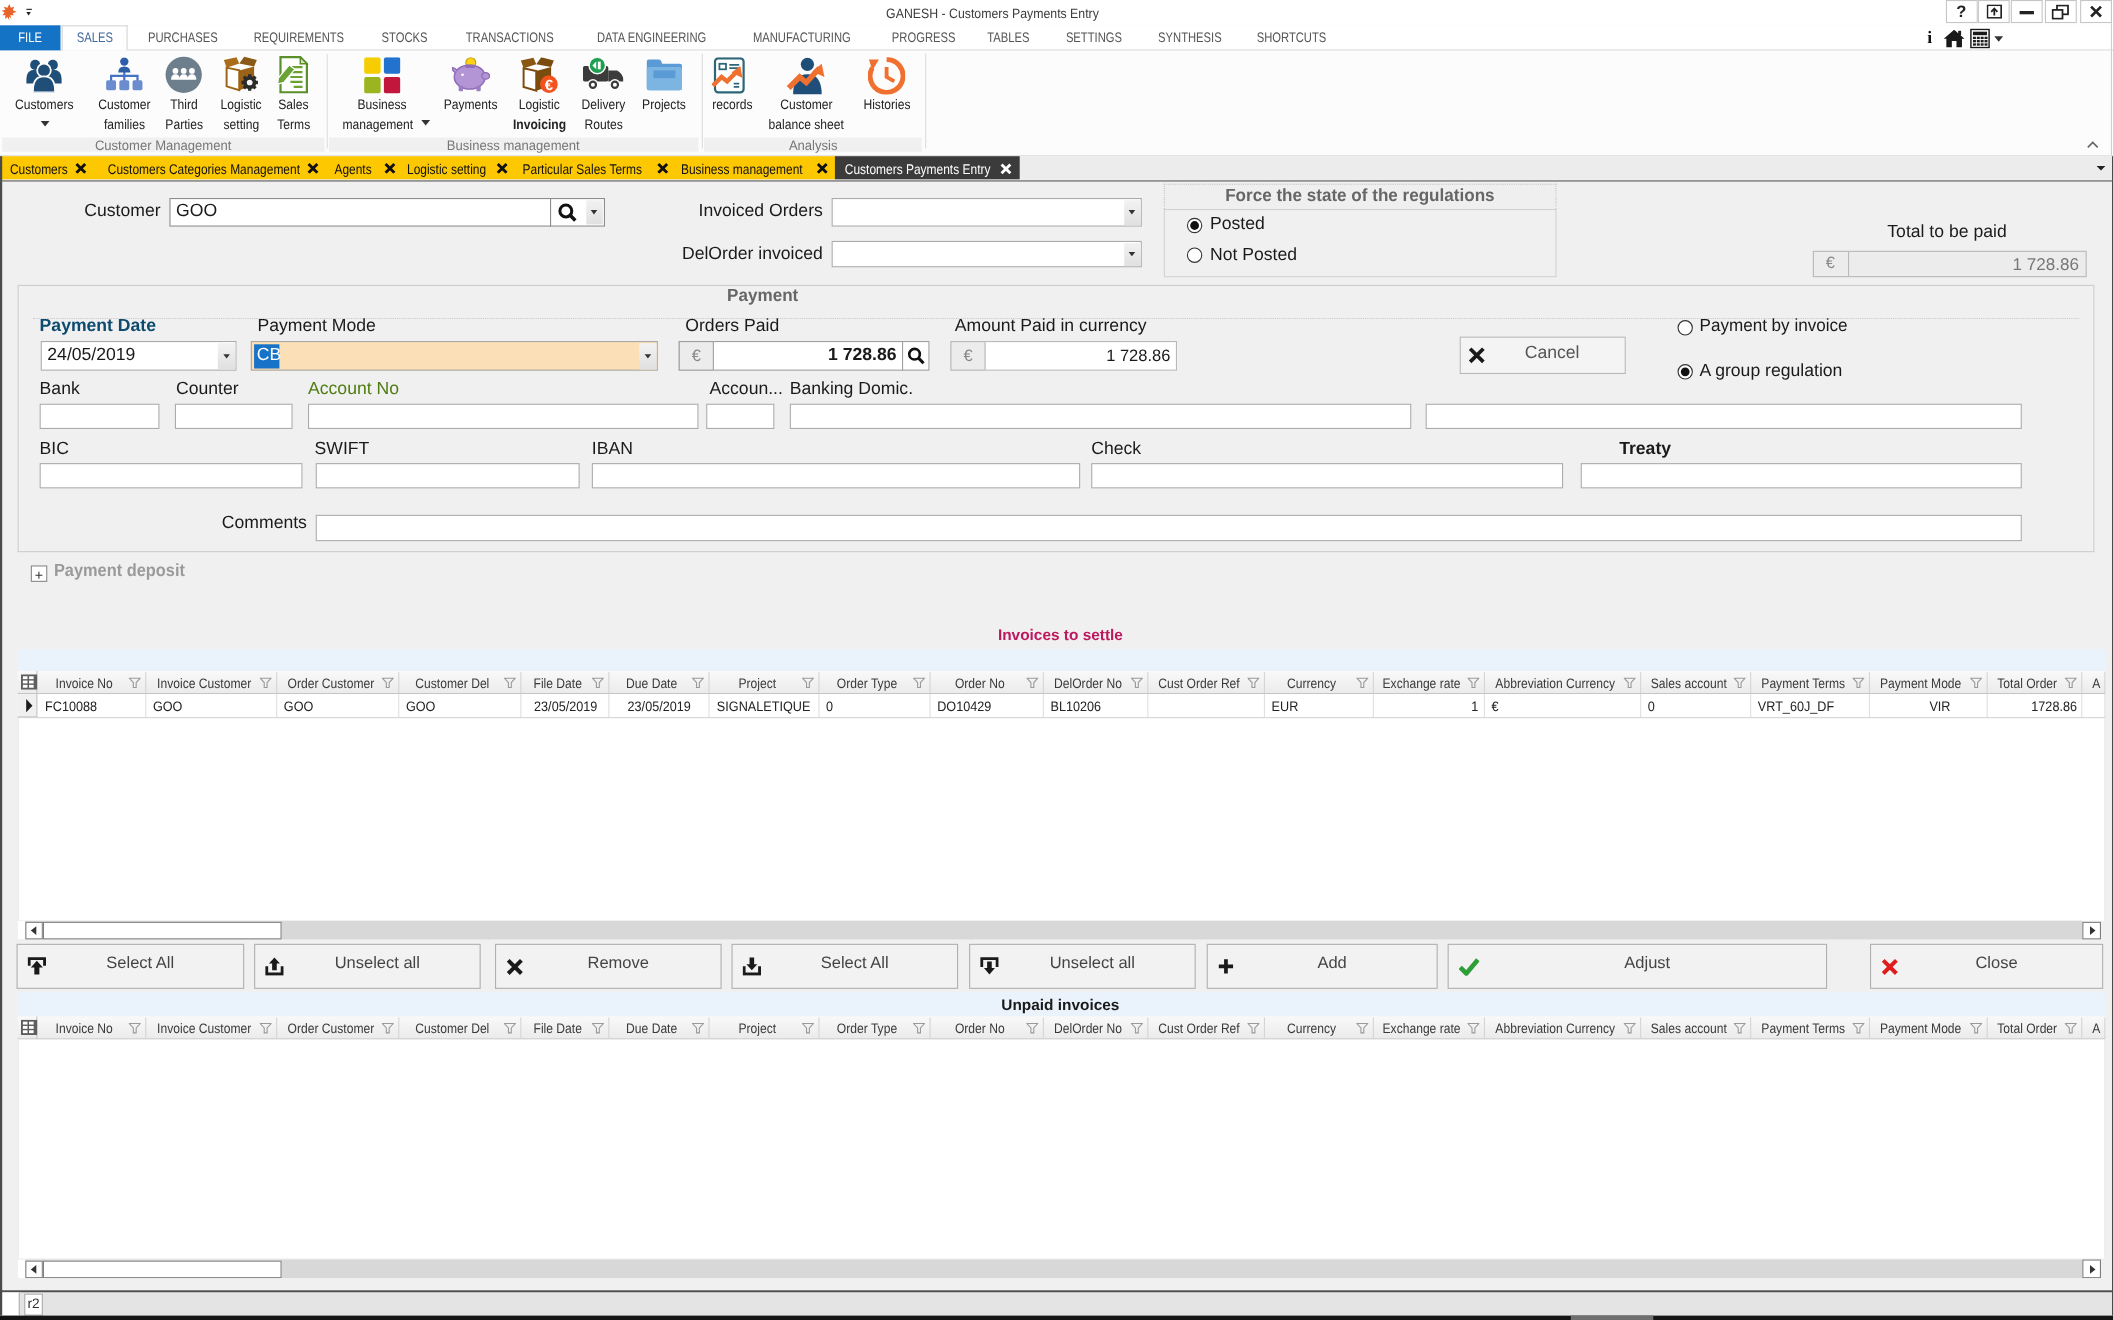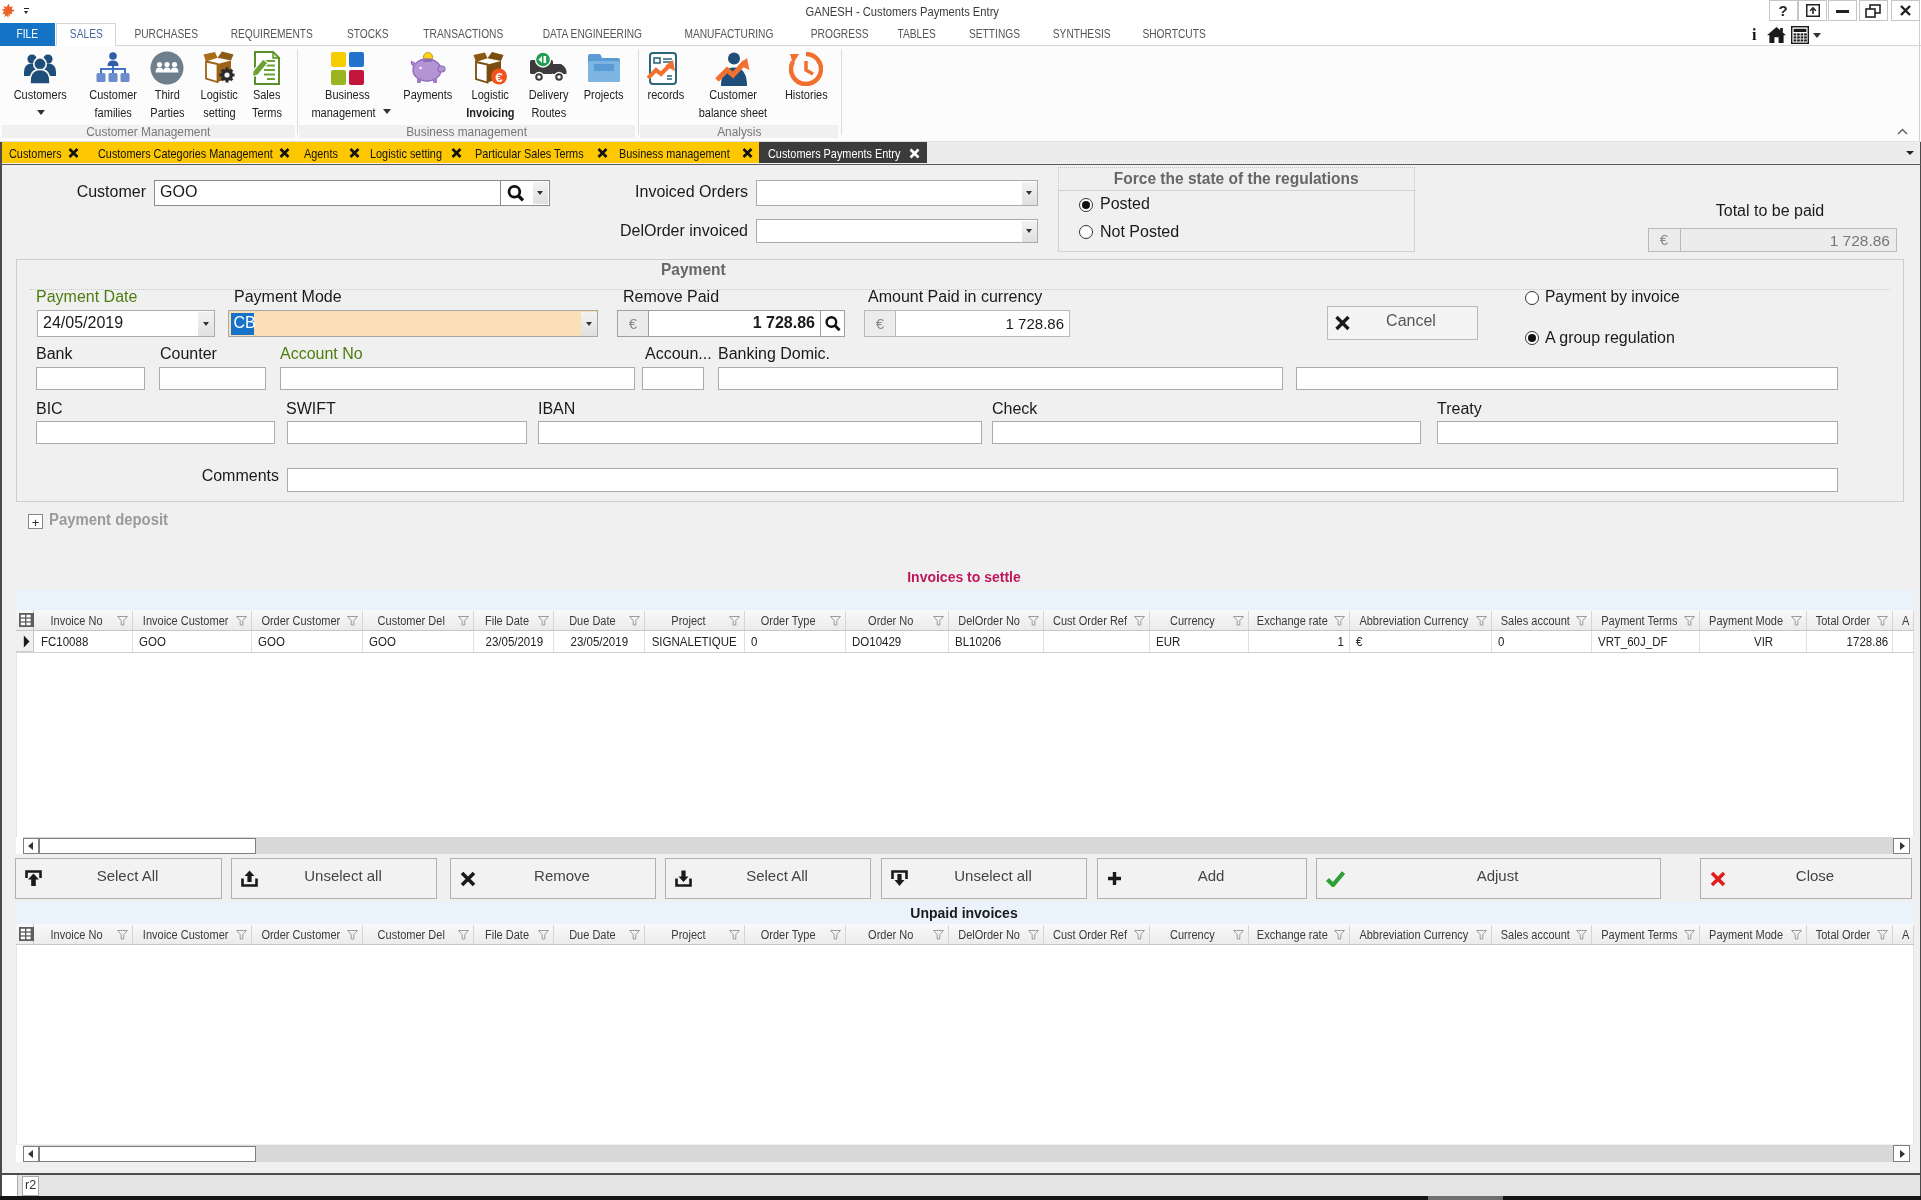--- a/index.html
+++ b/index.html
@@ -285,23 +285,23 @@
 <div class="abs" style="left:1079px;top:225.3px;width:14px;height:14px;border-radius:50%;border:1px solid #333;background:#fff;"></div>
 <div class="abs" style="left:1100px;top:222.8px;font-size:16px;color:#1a1a1a;font-weight:normal;white-space:nowrap;">Not Posted</div>
 <div class="abs" style="left:1470px;top:201.5px;width:600px;text-align:center;font-size:16px;color:#1a1a1a;font-weight:normal;white-space:nowrap;">Total to be paid</div>
 <div class="abs" style="left:1648px;top:228px;width:249px;height:24px;border:1px solid #b9b9b9;background:#ececec;"></div>
 <div class="abs" style="left:1680px;top:229px;width:1px;height:22px;background:#b9b9b9;"></div>
 <div class="abs" style="left:1364px;top:231px;width:600px;text-align:center;font-size:15px;color:#888;font-weight:normal;white-space:nowrap;">€</div>
 <div class="abs" style="left:1490px;top:231.5px;width:400px;text-align:right;font-size:15.5px;color:#777;font-weight:normal;white-space:nowrap;">1 728.86</div>
 <div class="abs" style="left:16px;top:259px;width:1888px;height:243px;border:1px solid #cdcdcd;"></div>
 <div class="abs" style="left:660px;top:260.5px;width:600px;font-size:16px;color:#666;font-weight:bold;white-space:nowrap;"><span style="display:inline-block;transform:scaleX(0.97);transform-origin:center center;">Payment</span></div>
 <div class="abs" style="left:30px;top:288.5px;width:1860px;height:1px;border-top:1px dotted #c8c8c8;"></div>
-<div class="abs" style="left:36px;top:288px;font-size:16px;color:#4d7c0f;font-weight:normal;white-space:nowrap;">Payment Date</div>
+<div class="abs" style="left:36px;top:288px;font-size:16px;color:#0c4a6e;font-weight:bold;white-space:nowrap;">Payment Date</div>
 <div class="abs" style="left:234px;top:288px;font-size:16px;color:#1a1a1a;font-weight:normal;white-space:nowrap;">Payment Mode</div>
-<div class="abs" style="left:623px;top:288px;font-size:16px;color:#1a1a1a;font-weight:normal;white-space:nowrap;">Remove Paid</div>
+<div class="abs" style="left:623px;top:288px;font-size:16px;color:#1a1a1a;font-weight:normal;white-space:nowrap;">Orders Paid</div>
 <div class="abs" style="left:868px;top:288px;font-size:16px;color:#1a1a1a;font-weight:normal;white-space:nowrap;">Amount Paid in currency</div>
 <div class="abs" style="left:37px;top:310px;width:178px;height:27px;background:#fff;border:1px solid #ababab;"></div>
 <div class="abs" style="left:43px;top:313.5px;font-size:16px;color:#1a1a1a;font-weight:normal;white-space:nowrap;">24/05/2019</div>
 <div class="abs" style="left:198px;top:311.5px;width:16px;height:24px;background:linear-gradient(#f2f2f2,#e0e0e0);"></div>
 <div class="abs" style="left:202.5px;top:321.5px;width:0;height:0;border-left:3.5px solid transparent;border-right:3.5px solid transparent;border-top:4.5px solid #333;"></div>
 <div class="abs" style="left:228px;top:310px;width:370px;height:27px;border:1px solid #a8a8a8;background:#fbdfb6;"></div>
 <div class="abs" style="left:231px;top:312.5px;width:23px;height:22px;background:#1673c7;"></div>
 <div class="abs" style="left:233.5px;top:313.5px;font-size:16px;color:#fff;font-weight:normal;white-space:nowrap;">CB</div>
 <div class="abs" style="left:581px;top:311.5px;width:16px;height:24px;background:linear-gradient(#f2f2f2,#e0e0e0);"></div>
 <div class="abs" style="left:585.5px;top:321.5px;width:0;height:0;border-left:3.5px solid transparent;border-right:3.5px solid transparent;border-top:4.5px solid #333;"></div>
@@ -336,21 +336,21 @@
 <div class="abs" style="left:36px;top:367px;width:109px;height:23px;background:#fff;border:1px solid #ababab;"></div>
 <div class="abs" style="left:159px;top:367px;width:107px;height:23px;background:#fff;border:1px solid #ababab;"></div>
 <div class="abs" style="left:280px;top:367px;width:355px;height:23px;background:#fff;border:1px solid #ababab;"></div>
 <div class="abs" style="left:642px;top:367px;width:62px;height:23px;background:#fff;border:1px solid #ababab;"></div>
 <div class="abs" style="left:718px;top:367px;width:565px;height:23px;background:#fff;border:1px solid #ababab;"></div>
 <div class="abs" style="left:1296px;top:367px;width:542px;height:23px;background:#fff;border:1px solid #ababab;"></div>
 <div class="abs" style="left:36px;top:400px;font-size:16px;color:#1a1a1a;font-weight:normal;white-space:nowrap;">BIC</div>
 <div class="abs" style="left:286px;top:400px;font-size:16px;color:#1a1a1a;font-weight:normal;white-space:nowrap;">SWIFT</div>
 <div class="abs" style="left:538px;top:400px;font-size:16px;color:#1a1a1a;font-weight:normal;white-space:nowrap;">IBAN</div>
 <div class="abs" style="left:992px;top:400px;font-size:16px;color:#1a1a1a;font-weight:normal;white-space:nowrap;">Check</div>
-<div class="abs" style="left:1437px;top:400px;font-size:16px;color:#1a1a1a;font-weight:normal;white-space:nowrap;">Treaty</div>
+<div class="abs" style="left:1472px;top:400px;font-size:16px;color:#1a1a1a;font-weight:bold;white-space:nowrap;">Treaty</div>
 <div class="abs" style="left:36px;top:421px;width:239px;height:23px;background:#fff;border:1px solid #ababab;"></div>
 <div class="abs" style="left:287px;top:421px;width:240px;height:23px;background:#fff;border:1px solid #ababab;"></div>
 <div class="abs" style="left:538px;top:421px;width:444px;height:23px;background:#fff;border:1px solid #ababab;"></div>
 <div class="abs" style="left:992px;top:421px;width:429px;height:23px;background:#fff;border:1px solid #ababab;"></div>
 <div class="abs" style="left:1437px;top:421px;width:401px;height:23px;background:#fff;border:1px solid #ababab;"></div>
 <div class="abs" style="left:-121px;top:467px;width:400px;text-align:right;font-size:16px;color:#1a1a1a;font-weight:normal;white-space:nowrap;">Comments</div>
 <div class="abs" style="left:287px;top:468px;width:1551px;height:24px;background:#fff;border:1px solid #ababab;"></div>
 <div class="abs" style="left:28px;top:514px;width:15px;height:15px;border:1px solid #888;background:#fff;"></div>
 <div class="abs" style="left:-264.5px;top:514.5px;width:600px;text-align:center;font-size:13px;color:#333;font-weight:normal;white-space:nowrap;">+</div>
 <div class="abs" style="left:49px;top:510.5px;font-size:16px;color:#9a9a9a;font-weight:bold;white-space:nowrap;"><span style="display:inline-block;transform:scaleX(0.93);transform-origin:left center;">Payment deposit</span></div>

